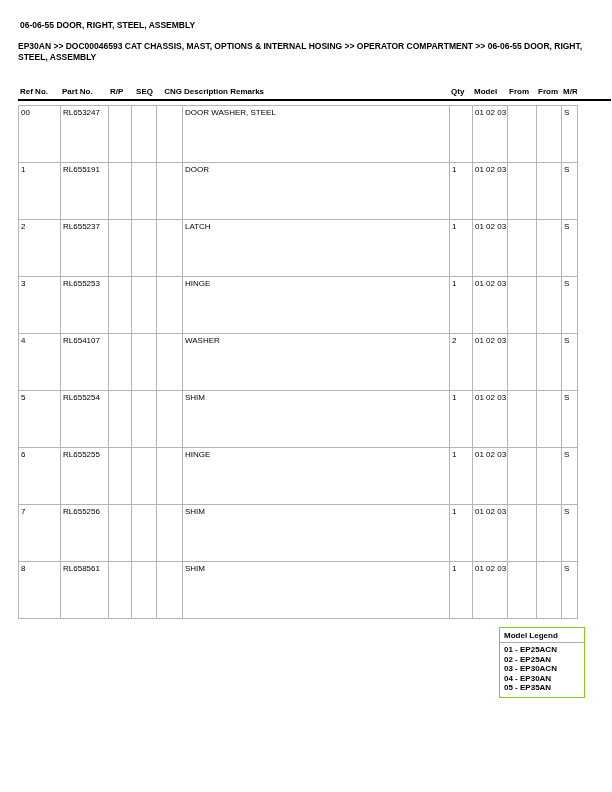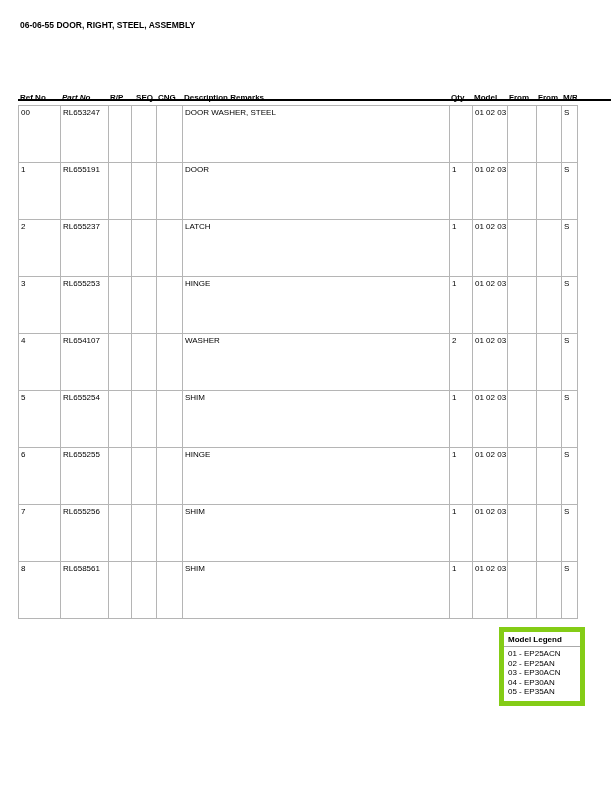--- a/index.html
+++ b/index.html
@@ -35,21 +35,20 @@
     top: 87px;
     display: flex;
   }
   .th {
     box-sizing: border-box;
     padding-left: 2px;
     font-size: 8px;
     font-weight: bold;
     white-space: nowrap;
     overflow: hidden;
-    margin-top: 6px;
   }
   .header-rule {
     position: absolute;
     left: 18px;
     top: 99px;
     width: 593px;
     height: 2px;
     background: #000;
   }
   table.parts {
@@ -66,61 +65,63 @@
     border: 1px solid #b5b5b5;
     vertical-align: top;
     padding: 2px 1px 2px 2px;
     font-size: 8px;
     line-height: 9.6px;
     overflow: hidden;
     white-space: nowrap;
   }
   td.model { white-space: pre-line; }
   .c0 { width: 42px; }
-  .c1 { width: 48px; font-style: italic; }
+  .c1 { width: 48px; }
   .c2 { width: 23px; }
   .c3 { width: 25px; text-align: center; }
-  .c4 { width: 26px; }
+  .c4 { width: 26px; text-align: right; }
   .c5 { width: 267px; }
   .c6 { width: 23px; }
   .c7 { width: 35px; }
   .c8 { width: 29px; }
   .c9 { width: 25px; }
   .c10 { width: 16px; }
   .legend {
     position: absolute;
     left: 499px;
     top: 627px;
     width: 86px;
-    border: 5px solid #84cc16;
+    border: 1px solid #84cc16;
     box-sizing: border-box;
     background: #fff;
   }
   .legend-title {
     font-size: 8px;
     font-weight: bold;
     padding: 3px 4px 2px 4px;
     border-bottom: 1px solid #aaa;
   }
   .legend-items {
     padding: 2px 4px 4px 4px;
+    font-weight: bold;
   }
   .legend-item {
     font-size: 8px;
     line-height: 9.6px;
     white-space: nowrap;
   }
 </style>
 </head>
 <body>
 
 <div class="page">
 
   <div class="doc-title">06-06-55 DOOR, RIGHT, STEEL, ASSEMBLY</div>
 
+  <div class="breadcrumb">EP30AN &gt;&gt; DOC00046593 CAT CHASSIS, MAST, OPTIONS &amp; INTERNAL HOSING &gt;&gt; OPERATOR COMPARTMENT &gt;&gt; 06-06-55 DOOR, RIGHT, STEEL, ASSEMBLY</div>
 
   <div class="thead">
     <div class="th c0">Ref No.</div>
     <div class="th c1">Part No.</div>
     <div class="th c2">R/P</div>
     <div class="th c3">SEQ</div>
     <div class="th c4">CNG</div>
     <div class="th c5">Description Remarks</div>
     <div class="th c6">Qty</div>
     <div class="th c7">Model</div>

